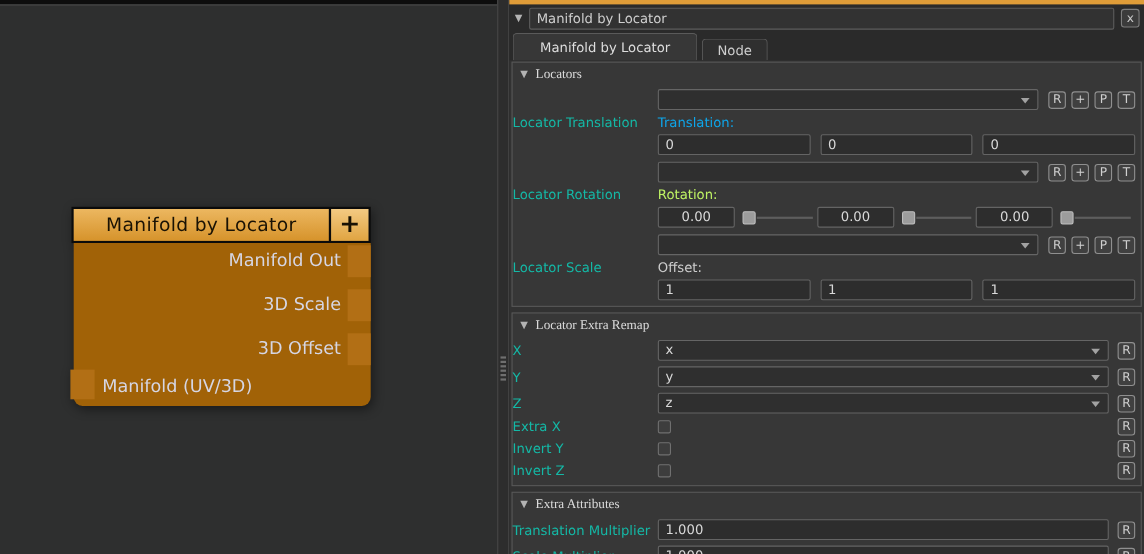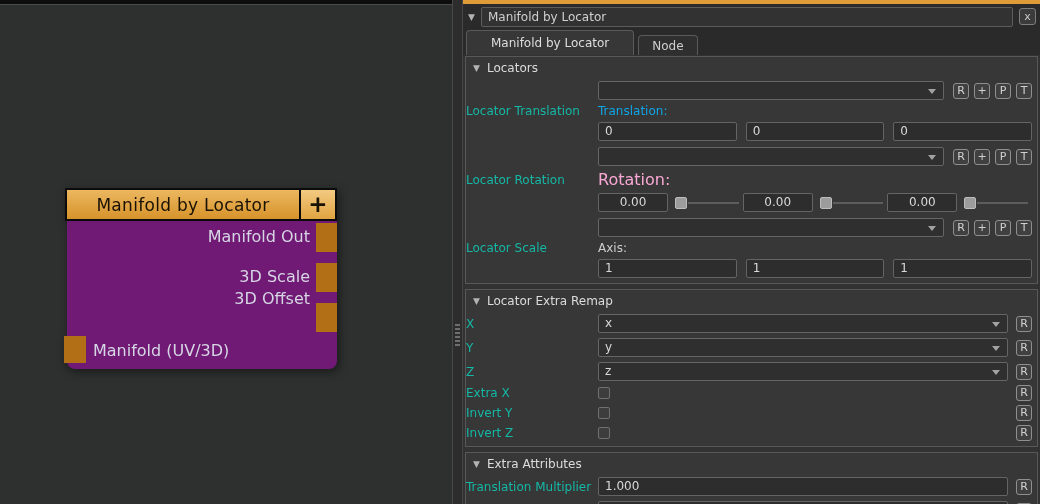--- a/index.html
+++ b/index.html
@@ -15,24 +15,24 @@
   .node { position:absolute; left:65px; top:183px; width:272px;
           filter:drop-shadow(2px 3px 5px rgba(0,0,0,0.45)); }
   .node-header { display:flex; height:33px; border:2px solid #0b0b0b; }
   .node-title { flex:1; display:flex; align-items:center; justify-content:center;
                 background:linear-gradient(#ecb760,#d6932b);
                 color:#191204; font-size:17px; letter-spacing:0.3px; border-right:2px solid #0b0b0b; }
   .node-add { width:34px; display:flex; align-items:center; justify-content:center;
               background:linear-gradient(#f3ca82,#e0a441);
               color:#191204; font-size:23px; font-weight:bold; line-height:1; }
   .node-body { position:relative; margin-left:2px; width:270px; height:148px;
-               background:#701a75; border-radius:0 0 8px 8px; }
+               background:#a16207; border-radius:0 0 8px 8px; }
   .port-label { position:absolute; color:#d6d6e4; font-size:16px; line-height:22px; white-space:nowrap; }
   .port-label.r { right:27px; text-align:right; }
-  .pl-1 { top:5px; } .pl-2 { top:45px; } .pl-3 { top:67px;margin-left:48px; }
+  .pl-1 { top:5px; } .pl-2 { top:45px; } .pl-3 { top:85px;margin-left:48px; }
   .port-label.in { left:26px; top:119px; }
   .port-sq { position:absolute; background:#b26f15; }
   .port-sq.r { right:0; width:21px; height:29px; }
   .ps-1 { top:2px; } .ps-2 { top:42px; } .ps-3 { top:82px; }
   .port-sq.in { left:-3px; top:115px; width:22px; height:27px; }
 
   
   .splitter { position:absolute; left:452px; top:0; width:11px; height:504px;
               background:#2d2d2d; border-left:1px solid #474747; border-right:1px solid #474747; }
   .grip { position:absolute; top:322px; left:0; right:0; }
@@ -50,21 +50,21 @@
                color:#c9c9c9; font-size:11px; display:flex; align-items:center; justify-content:center; }
   .tabbar { height:26px; display:flex; align-items:flex-end; padding-left:3px; }
   .tab { border:1px solid #5a5a5a; border-bottom:none; border-radius:4px 4px 0 0;
          color:#cfcfcf; font-size:12px; display:flex; align-items:center; justify-content:center; }
   .tab.active { height:25px; background:#373737; padding:0 24px; color:#dedede; }
   .tab.inactive { height:20px; background:#2f2f2f; padding:0 13px; margin-left:4px; }
 
   .params { position:absolute; top:55px; left:0; right:0; bottom:0; background:#323232; padding:1px 2px; }
   .section { background:#373737; border:1px solid #585858; margin-bottom:5px; padding:3px 5px 5px 0; }
   .sec-head { display:flex; align-items:center; padding:1px 0 2px 7px; height:16px; }
-  .sec-title { color:#dcdcdc; font-size:12px; margin-left:7px; }
+  .sec-title { color:#dcdcdc; font-size:12px; margin-left:7px;font-family:Liberation Serif, serif; }
 
   .prow { display:flex; align-items:center; margin-top:5px; }
   .prow.tight { margin-top:4px; }
   .lcol { width:132px; flex:none; text-align:left; padding-right:6px;
           color:#14b8a6; font-size:12px; white-space:nowrap; }
   .ccol { flex:1; display:flex; align-items:center; min-width:0; }
 
   .dropdown { position:relative; height:19px; background:#2f2f2f; border:1px solid #656565;
               border-radius:2px; color:#d8d8d8; font-size:12px; line-height:17px; padding:0 18px 0 6px; }
   .dd-arrow { position:absolute; right:7px; top:7px; width:0; height:0;
@@ -186,21 +186,21 @@
             <div class="btnrow">
               <div class="sbtn">R</div>
               <div class="sbtn">+</div>
               <div class="sbtn">P</div>
               <div class="sbtn">T</div>
             </div>
           </div>
         </div>
         <div class="prow tight">
           <div class="lcol">Locator Rotation</div>
-          <div class="ccol" style="color:#f9a8d4;font-size:16px;">Rotation:</div>
+          <div class="ccol" style="color:#bef264;font-size:12px;">Rotation:</div>
         </div>
         <div class="prow tight">
           <div class="lcol"></div>
           <div class="ccol">
             <div class="rgrp">
               <div class="field">0.00</div>
               <div class="slider">
                   <span class="handle"></span>
                   <span class="groove"></span>
                 </div>
@@ -231,21 +231,21 @@
             <div class="btnrow">
               <div class="sbtn">R</div>
               <div class="sbtn">+</div>
               <div class="sbtn">P</div>
               <div class="sbtn">T</div>
             </div>
           </div>
         </div>
         <div class="prow tight">
           <div class="lcol">Locator Scale</div>
-          <div class="ccol" style="color:#cdcdcd;font-size:12px;">Axis:</div>
+          <div class="ccol" style="color:#cdcdcd;font-size:12px;">Offset:</div>
         </div>
         <div class="prow tight">
           <div class="lcol"></div>
           <div class="ccol triple">
             <div class="field">1</div>
             <div class="field">1</div>
             <div class="field">1</div>
           </div>
         </div>
       </div>

